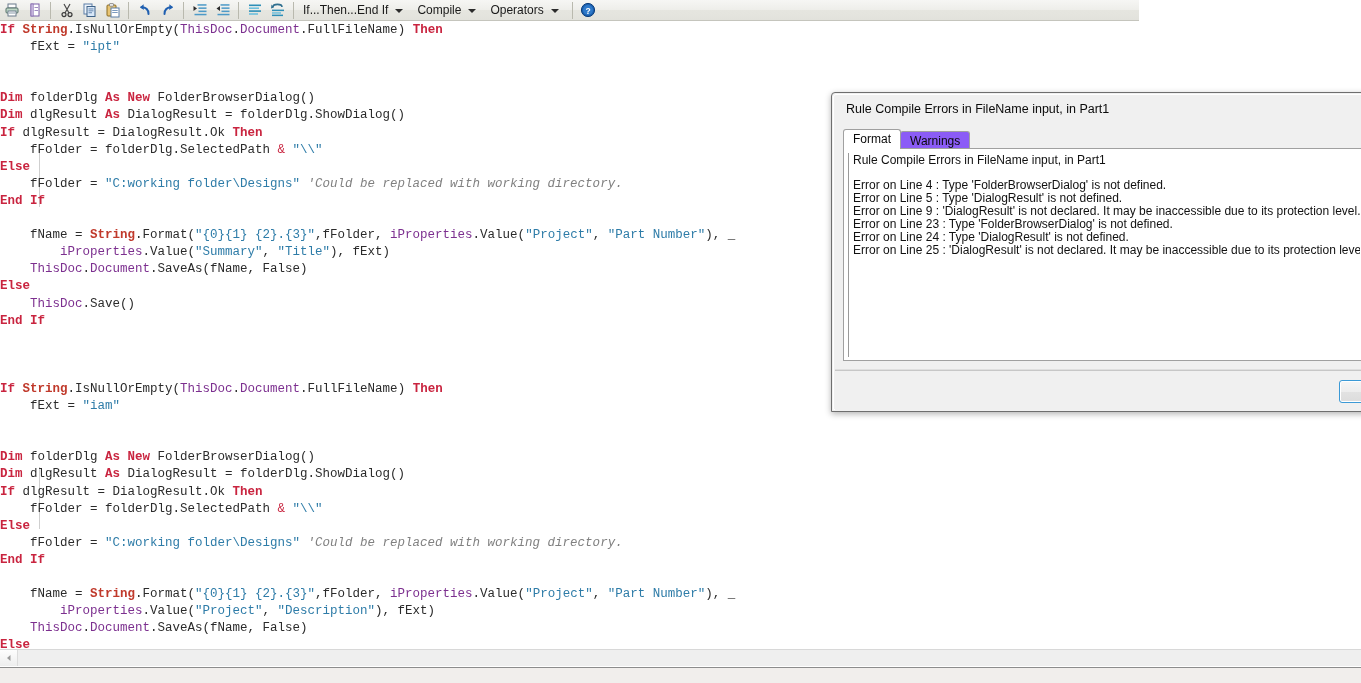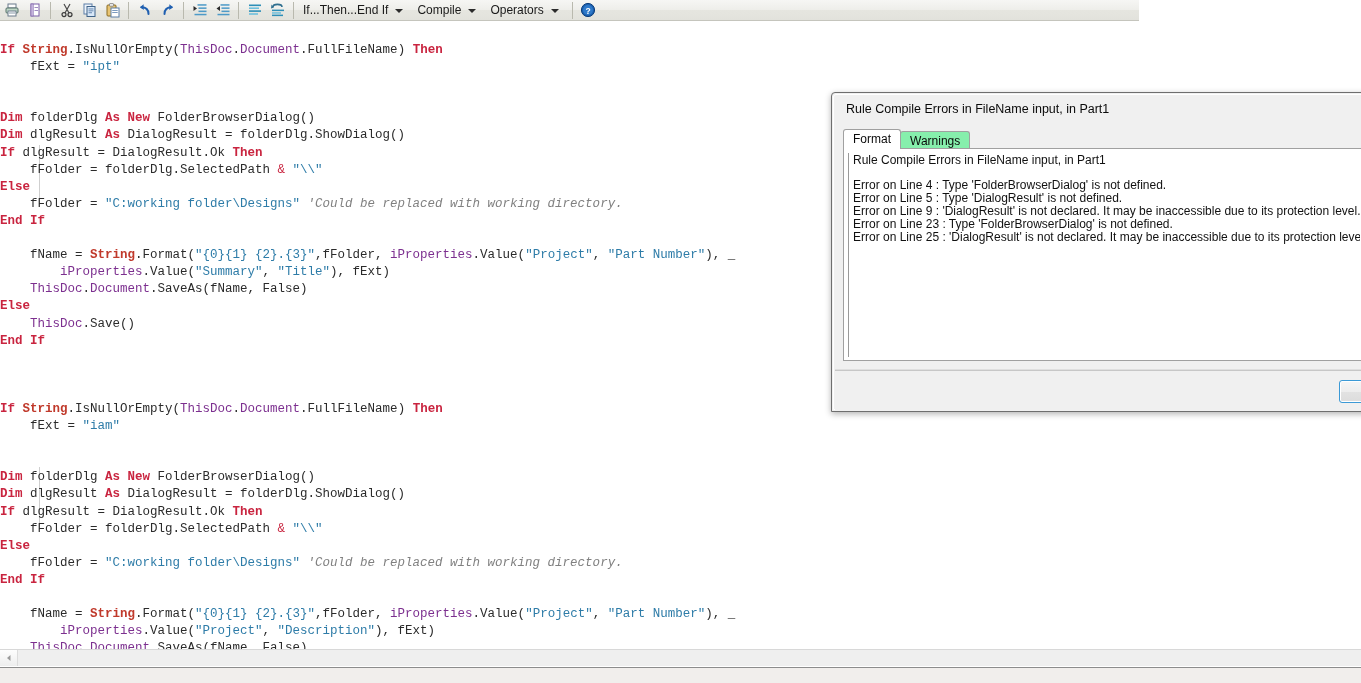--- a/index.html
+++ b/index.html
@@ -67,26 +67,26 @@
     left: 0;
     top: 21px;
     width: 1361px;
     height: 628px;
     background: #ffffff;
     overflow: hidden;
   }
   #code-text {
     position: absolute;
     left: 0;
-    top: 14px;
+    top: 0;
     font-family: "Liberation Mono", "DejaVu Sans Mono", monospace;
     font-size: 12.5px;
     line-height: 17.1px;
     white-space: pre;
-    padding-top: 7px;
+    padding-top: 1px;
   }
   .ln { display: block; height: 17.1px; }
   .kw   { color: #c9243f; font-weight: bold; }
   .typ  { color: #c0392b; font-weight: bold; }
   .obj  { color: #7c2f8f; }
   .pln  { color: #2b2b2b; }
   .str  { color: #2e7ca8; }
   .cmt  { color: #808080; font-style: italic; }
   .op   { color: #c9243f; }
   .guide {
@@ -185,21 +185,21 @@
     white-space: nowrap;
   }
   .tab.active {
     background: #ffffff;
     height: 20px;
     line-height: 19px;
     position: relative;
     z-index: 3;
   }
   .tab.inactive {
-    background: #86efac;
+    background: #8b5cf6;
     margin-left: -1px;
   }
   #tab-panel {
     position: absolute;
     left: 9px;
     top: 53px;
     width: 520px;
     height: 213px;
     background: #ffffff;
     border: 1px solid #a0a0a0;
@@ -427,20 +427,21 @@
     </div>
 
     <div id="tab-panel">
       <div id="errors-list">
         <div class="err-line">Rule Compile Errors in FileName input, in Part1</div>
         <div class="err-gap"></div>
         <div class="err-line">Error on Line 4 : Type 'FolderBrowserDialog' is not defined.</div>
         <div class="err-line">Error on Line 5 : Type 'DialogResult' is not defined.</div>
         <div class="err-line">Error on Line 9 : 'DialogResult' is not declared. It may be inaccessible due to its protection level.</div>
         <div class="err-line">Error on Line 23 : Type 'FolderBrowserDialog' is not defined.</div>
+        <div class="err-line">Error on Line 24 : Type 'DialogResult' is not defined.</div>
         <div class="err-line">Error on Line 25 : 'DialogResult' is not declared. It may be inaccessible due to its protection level.</div>
       </div>
     </div>
 
     <div id="dialog-footer">
       <div id="footer-sep"></div>
       <div id="ok-button">OK</div>
     </div>
 
   </div>

